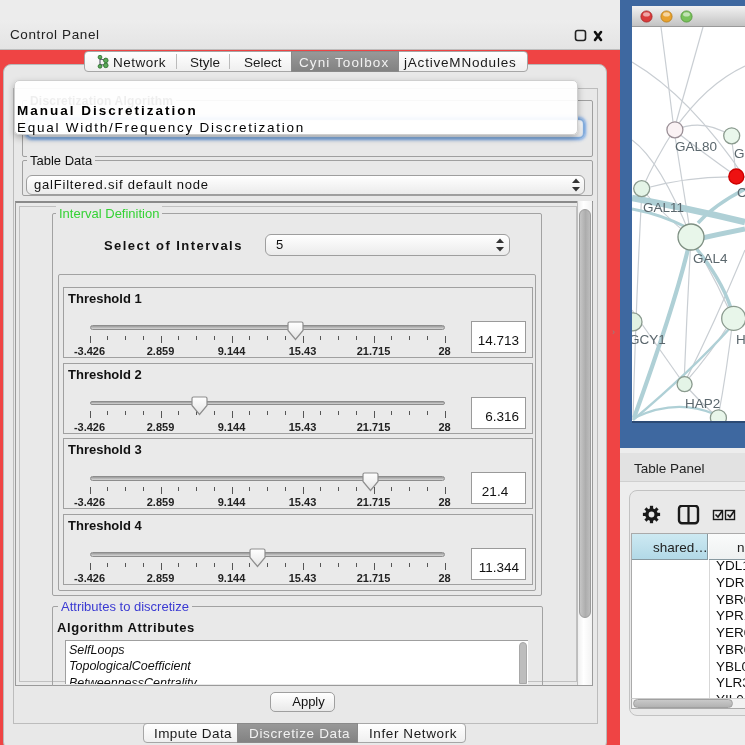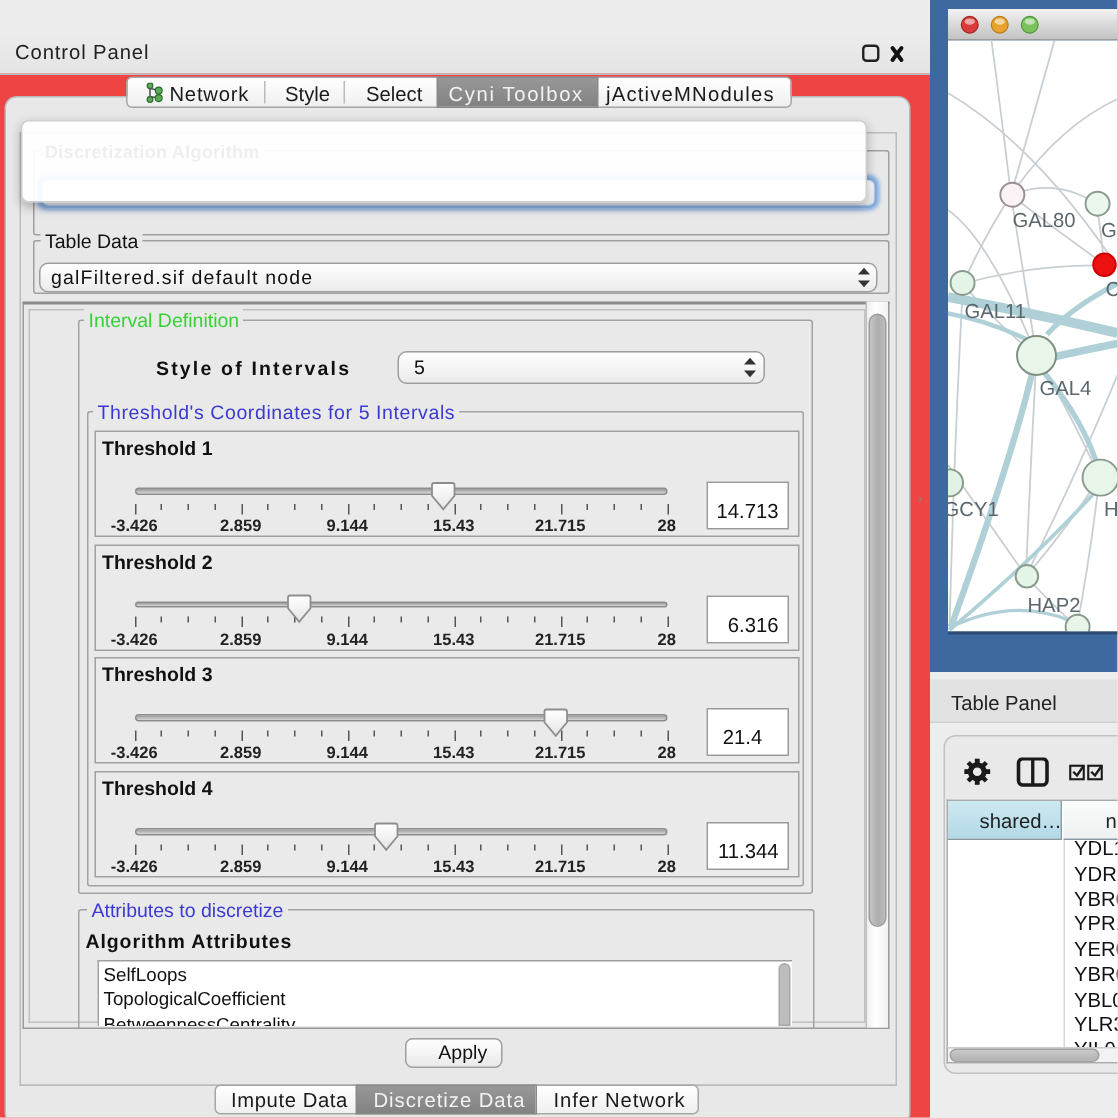--- a/index.html
+++ b/index.html
@@ -59,30 +59,29 @@
 
     <div class="abs" style="left:15px;top:181px;width:578px;height:485px;border:1px solid #9a9a9a;border-top:2px solid #8a8a8a;background:#e9e9e9;"></div>
     <div class="abs" style="left:19px;top:186px;width:558px;height:476px;border:1px solid #c0c0c0;"></div>
 
     <div class="abs" style="left:577px;top:181px;width:15px;height:484px;background:linear-gradient(90deg,#efefef,#ffffff 40%,#f2f2f2);border-left:1px solid #bdbdbd;"></div>
     <div class="abs" style="left:579px;top:189px;width:12px;height:409px;background:linear-gradient(90deg,#c6c6c6,#adadad 55%,#bdbdbd);border:1px solid #9b9b9b;border-radius:6px;"></div>
 
     <div class="abs" style="left:52px;top:193px;width:490px;height:383px;border:1px solid #a2a2a2;border-radius:2px;"></div>
     <div class="abs" style="left:56px;top:186px;background:#e9e9e9;padding:0 3px;font-size:13px;color:#35d235;">Interval Definition</div>
 
-    <div class="abs" style="left:104px;top:218px;font-size:13px;font-weight:bold;letter-spacing:1.45px;color:#111;">Style of Intervals</div>
+    <div class="abs" style="left:104px;top:218px;font-size:13px;font-weight:bold;letter-spacing:1.45px;color:#111;">Select of Intervals</div>
     <div class="abs" style="left:265px;top:214px;width:245px;height:22px;background:linear-gradient(#ffffff,#ebebeb);border:1px solid #9e9e9e;border-radius:6px;"></div>
     <div class="abs" style="left:276px;top:217px;font-size:13px;color:#111;">5</div>
     <svg class="abs" style="left:494px;top:218px;" width="12" height="14" viewBox="0 0 12 14">
       <path d="M6 0.5 L10 5 L2 5 Z" fill="#333"></path>
       <path d="M6 13.5 L10 9 L2 9 Z" fill="#333"></path>
     </svg>
 
     <div class="abs" style="left:58px;top:253.5px;width:478px;height:317px;border:1px solid #a2a2a2;border-radius:2px;"></div>
-    <div class="abs" style="left:62px;top:247px;background:#e9e9e9;padding:0 3px;font-size:13px;letter-spacing:0.4px;color:#3a3ad2;">Threshold's Coordinates for 5 Intervals</div>
 
     <div id="thpanels">
         <div class="abs" style="left:62.5px;top:267px;width:470px;height:71px;border:1px solid #a0a0a0;background:#eaeaea;"></div>
         <div class="abs" style="left:68px;top:271px;font-size:13px;font-weight:bold;color:#111;">Threshold 1</div>
         <div class="abs" style="left:90px;top:305px;width:355px;height:4.5px;background:linear-gradient(#9a9a9a,#d7d7d7);border:1px solid #8d8d8d;border-radius:3px;"></div>
         <div class="abs" style="left:89.5px;top:315.5px;width:1px;height:7px;background:#555;"></div>
         <div class="abs" style="left:107.25px;top:315.5px;width:1px;height:4px;background:#555;"></div>
         <div class="abs" style="left:125px;top:315.5px;width:1px;height:4px;background:#555;"></div>
         <div class="abs" style="left:142.75px;top:315.5px;width:1px;height:4px;background:#555;"></div>
         <div class="abs" style="left:160.5px;top:315.5px;width:1px;height:7px;background:#555;"></div>
@@ -244,40 +243,42 @@
             </linearGradient>
           </defs>
         </svg>
         <div class="abs" style="left:471px;top:528px;width:54.5px;height:32px;background:#fff;border:1px solid #9a9a9a;"></div>
         <div class="abs" style="left:471px;top:540px;width:48px;text-align:right;font-size:13.5px;color:#111;">11.344</div>
       </div>
 
     <div class="abs" style="left:52px;top:586px;width:490.5px;height:95px;border:1px solid #a2a2a2;border-radius:2px;"></div>
     <div class="abs" style="left:58px;top:579px;background:#e9e9e9;padding:0 3px;font-size:13px;color:#3a3ad2;">Attributes to discretize</div>
     <div class="abs" style="left:57px;top:600px;font-size:13px;font-weight:bold;letter-spacing:0.6px;color:#111;">Algorithm Attributes</div>
-    <div class="abs" style="left:65px;top:620px;width:463px;height:44px;background:#ffffff;border:1px solid #9f9f9f;border-bottom:none;border-right:none;overflow:hidden;">
+    <div class="abs" style="left:65px;top:620px;width:463px;height:44px;background:#ffffff;border:1px solid #9f9f9f;border-bottom:none;border-right:none;overflow:hidden;font-style:italic;">
       <div style="padding-left:3px;font-size:12.5px;color:#111;line-height:16.4px;padding-top:1px;">SelfLoops<br>TopologicalCoefficient<br>BetweennessCentrality</div>
     </div>
     <div class="abs" style="left:518.5px;top:622px;width:8.5px;height:42px;z-index:2;background:#bdbdbd;border:1px solid #a8a8a8;border-radius:4px 4px 0 0;"></div>
 
     <div class="abs" style="left:16px;top:666px;width:560px;height:36px;background:#e8e8e8;"></div>
 
     <div class="abs" style="left:270px;top:672px;width:65px;height:20px;background:linear-gradient(#ffffff,#e9e9e9);border:1px solid #9f9f9f;border-radius:5px;text-align:center;font-size:13px;color:#111;line-height:18px;padding-left:12px;">Apply</div>
 
     <div class="abs" style="left:13px;top:703px;width:585px;height:1px;background:#bcbcbc;"></div>
     <div class="abs" style="left:143px;top:703px;width:323px;height:20px;background:linear-gradient(#ffffff,#efefef);border:1px solid #a6a6a6;border-radius:4px;"></div>
     <div class="abs" style="left:237px;top:703px;width:121px;height:20px;background:linear-gradient(#989898,#828282);border:1px solid #8a8a8a;"></div>
     <div class="abs" style="left:154px;top:706px;font-size:13.5px;letter-spacing:0.4px;color:#1a1a1a;">Impute Data</div>
     <div class="abs" style="left:249px;top:706px;font-size:13.5px;letter-spacing:0.65px;color:#f2f2f2;">Discretize Data</div>
     <div class="abs" style="left:369px;top:706px;font-size:13.5px;letter-spacing:0.6px;color:#1a1a1a;">Infer Network</div>
   </div>
 
   <div class="abs" style="left:612px;top:327px;font-size:9px;color:#888;">›</div>
 
   <div class="abs" style="left:14px;top:80px;width:564px;height:55px;background:rgba(255,255,255,0.93);border:1px solid #cfcfcf;border-radius:5px;box-shadow:0 3px 7px rgba(0,0,0,0.28);"></div>
+  <div class="abs" style="left:17px;top:103px;font-size:13.5px;font-weight:bold;letter-spacing:2px;color:#000;">Manual Discretization</div>
+  <div class="abs" style="left:17px;top:120px;font-size:13.5px;letter-spacing:1.75px;color:#000;">Equal Width/Frequency Discretization</div>
 
   <div class="abs" style="left:620px;top:0;width:125px;height:448px;background:#3e68a0;"></div>
   <div class="abs" style="left:632px;top:6px;width:113px;height:21px;background:linear-gradient(#f2f2f2,#c3c3c3);border-bottom:1px solid #9a9a9a;"></div>
   <svg class="abs" style="left:638px;top:10px;" width="60" height="13" viewBox="0 0 60 13">
     <circle cx="8.5" cy="6.5" r="5.6" fill="#d93b3b" stroke="#a52424" stroke-width="0.8"></circle>
     <circle cx="28.5" cy="6.5" r="5.6" fill="#e8a22e" stroke="#b57b1a" stroke-width="0.8"></circle>
     <circle cx="48.5" cy="6.5" r="5.6" fill="#79c25c" stroke="#4f9437" stroke-width="0.8"></circle>
     <ellipse cx="8.5" cy="4.4" rx="3.4" ry="2.1" fill="rgba(255,255,255,0.55)"></ellipse>
     <ellipse cx="28.5" cy="4.4" rx="3.4" ry="2.1" fill="rgba(255,255,255,0.55)"></ellipse>
     <ellipse cx="48.5" cy="4.4" rx="3.4" ry="2.1" fill="rgba(255,255,255,0.55)"></ellipse>

